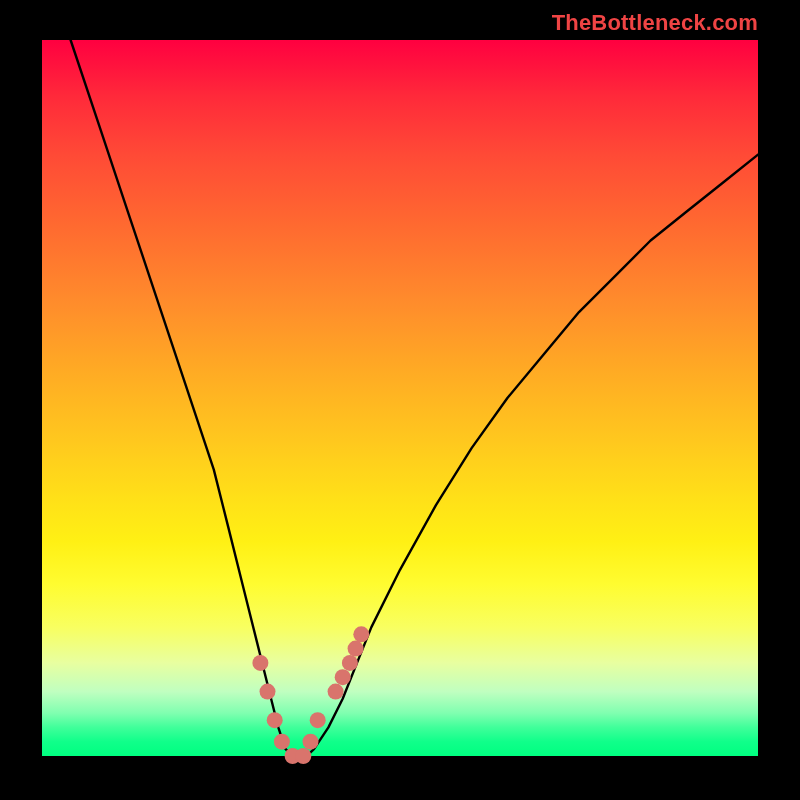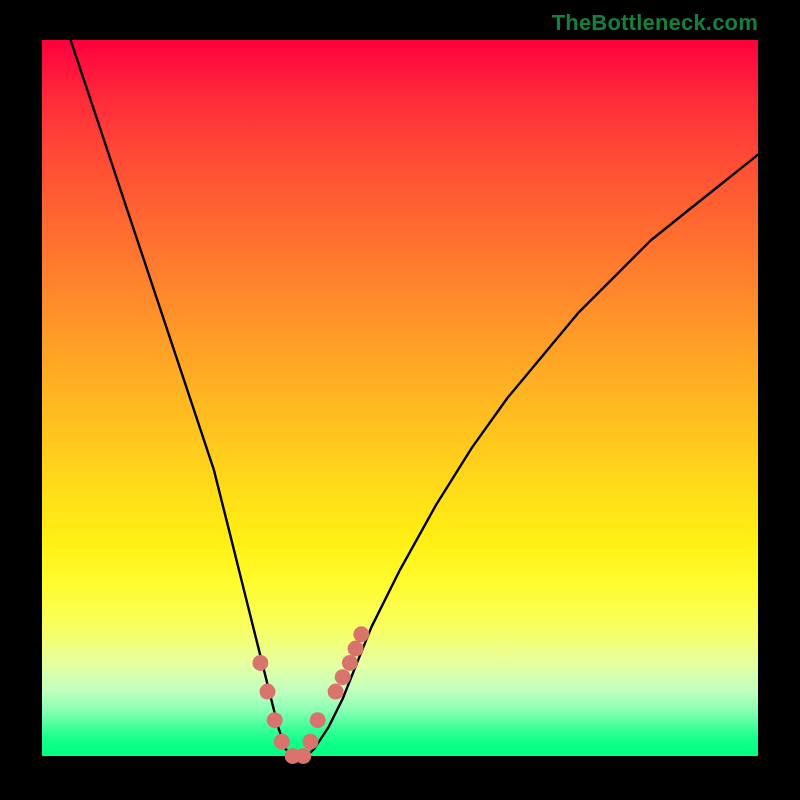--- a/index.html
+++ b/index.html
@@ -42,21 +42,21 @@
       #00ff80 100%
     );
   }
   .watermark {
     position: absolute;
     top: 10px;
     right: 42px;
     font-family: Arial, Helvetica, sans-serif;
     font-size: 22px;
     font-weight: 600;
-    color: #15803d;
+    color: #ef4444;
     letter-spacing: 0.2px;
   }
   svg.curve {
     position: absolute;
     left: 0;
     top: 0;
     width: 716px;
     height: 716px;
     overflow: visible;
   }

